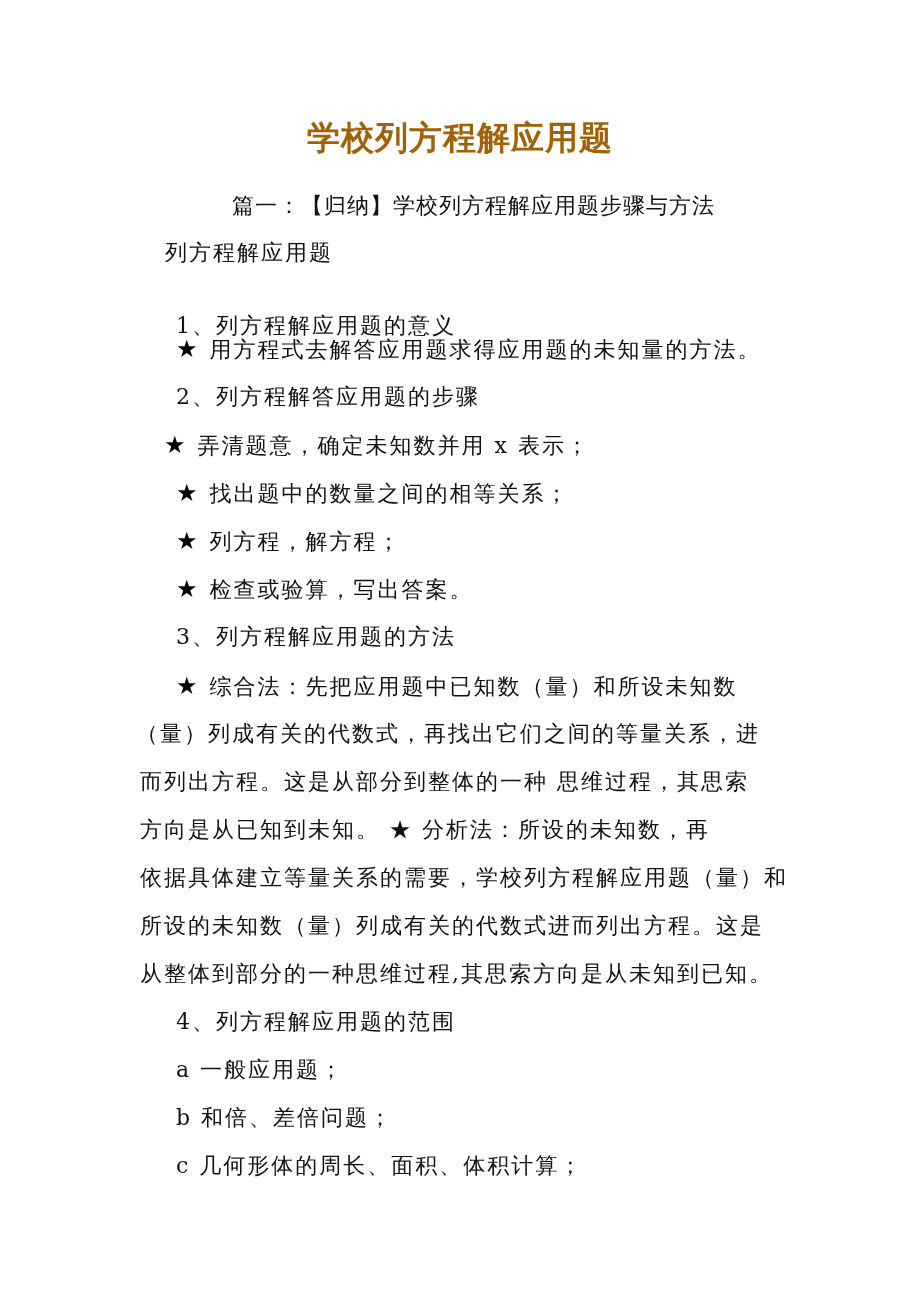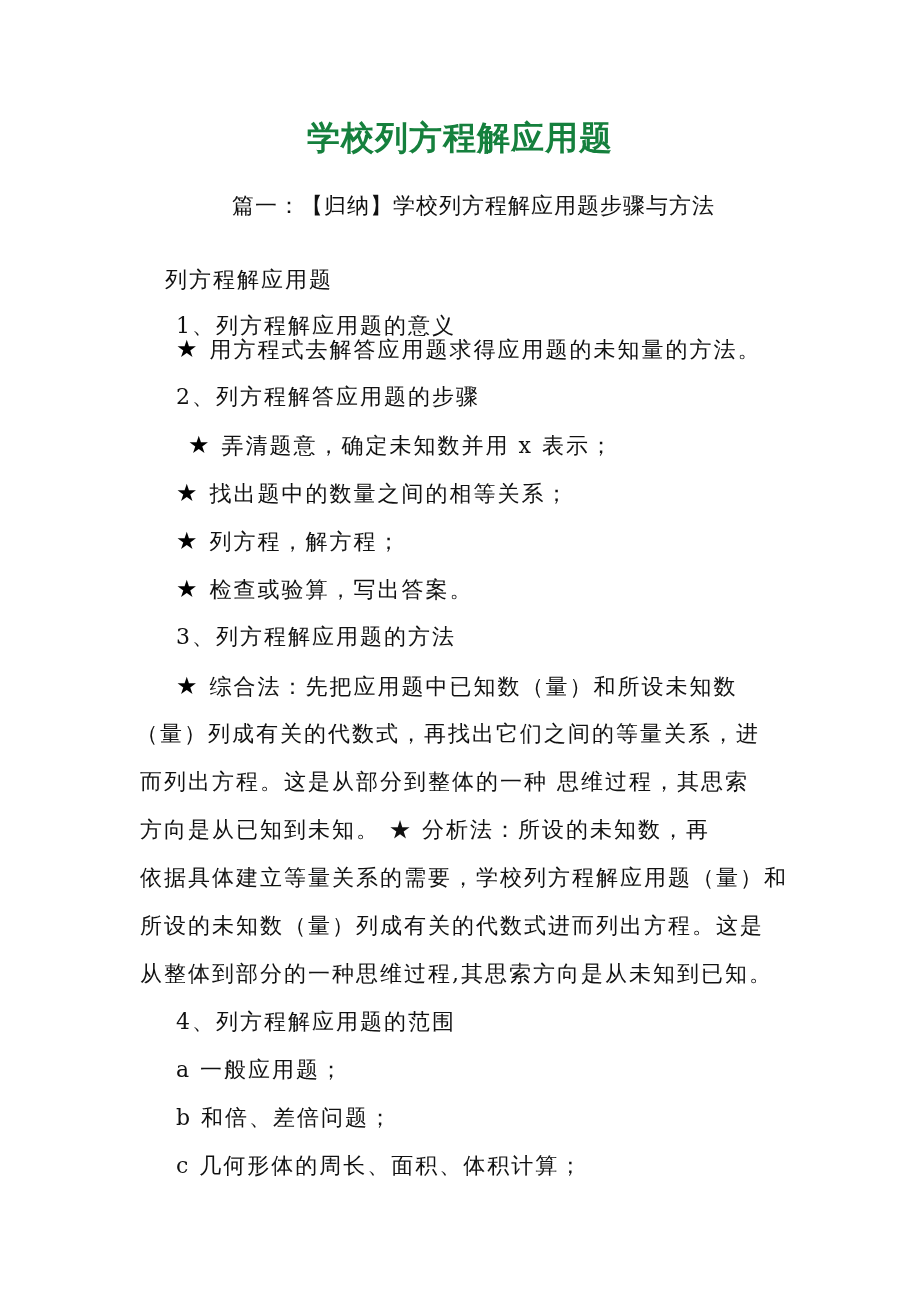--- a/index.html
+++ b/index.html
@@ -1,37 +1,37 @@
 <!DOCTYPE html>
 <html><head>
   <meta charset="utf-8">
   <style>
     html, body { margin: 0; padding: 0; background: #ffffff; }
     body { width: 920px; height: 1302px; position: relative; overflow: hidden;
            font-family: "DejaVu Serif", "Liberation Serif", serif; color: #111; }
     .page { position: absolute; left: 0; top: 0; width: 920px; height: 1302px; }
     .title { position: absolute; left: 0; width: 920px; top: 116px; text-align: center;
              font-family: "DejaVu Sans", "Liberation Sans", sans-serif; font-weight: bold;
-             font-size: 33px; letter-spacing: 1px; color: #15803d; }
+             font-size: 33px; letter-spacing: 1px; color: #a16207; }
     .line { position: absolute; font-size: 22px; line-height: 30px; white-space: nowrap; letter-spacing: 2px; }
     .subtitle { left: 232px; top: 191px; letter-spacing: 1px; }
     .star { font-size: 24px; margin-right: 10px; color: #000; }
   </style>
 </head>
 <body>
 
 <div class="page">
   <div class="title">学校列方程解应用题</div>
   <div class="line subtitle">篇一：【归纳】学校列方程解应用题步骤与方法</div>
   <div id="lines">
-      <div class="line" style="left: 165px; top: 238px; margin-top: 27px;"><span>列方程解应用题</span></div>
+      <div class="line" style="left: 165px; top: 238px;"><span>列方程解应用题</span></div>
       <div class="line" style="left: 176px; top: 286px; margin-top: 25px;"><span>1、列方程解应用题的意义</span></div>
       <div class="line" style="left: 176px; top: 334px;"><span class="star">★</span><span>用方程式去解答应用题求得应用题的未知量的方法。</span></div>
       <div class="line" style="left: 176px; top: 382px;"><span>2、列方程解答应用题的步骤</span></div>
-      <div class="line" style="left: 188px; top: 430px; text-align: center;"><span class="star">★</span><span>弄清题意，确定未知数并用 x 表示；</span></div>
+      <div class="line" style="left: 164px; top: 430px; text-align: center;"><span class="star">★</span><span>弄清题意，确定未知数并用 x 表示；</span></div>
       <div class="line" style="left: 176px; top: 478px; font-family: Liberation Serif, serif;"><span class="star">★</span><span>找出题中的数量之间的相等关系；</span></div>
       <div class="line" style="left: 176px; top: 526px;"><span class="star">★</span><span>列方程，解方程；</span></div>
       <div class="line" style="left: 176px; top: 574px;"><span class="star">★</span><span>检查或验算，写出答案。</span></div>
       <div class="line" style="left: 176px; top: 622px;"><span>3、列方程解应用题的方法</span></div>
       <div class="line" style="left: 176px; top: 671px; text-align: center;"><span class="star">★</span><span>综合法：先把应用题中已知数（量）和所设未知数</span></div>
       <div class="line" style="left: 136px; top: 719px;"><span>（量）列成有关的代数式，再找出它们之间的等量关系，进</span></div>
       <div class="line" style="left: 140px; top: 767px;"><span>而列出方程。这是从部分到整体的一种 思维过程，其思索</span></div>
       <div class="line" style="left: 140px; top: 815px;"><span>方向是从已知到未知。  ★ 分析法：所设的未知数，再</span></div>
       <div class="line" style="left: 140px; top: 863px;"><span>依据具体建立等量关系的需要，学校列方程解应用题（量）和</span></div>
       <div class="line" style="left: 140px; top: 911px;"><span>所设的未知数（量）列成有关的代数式进而列出方程。这是</span></div>

